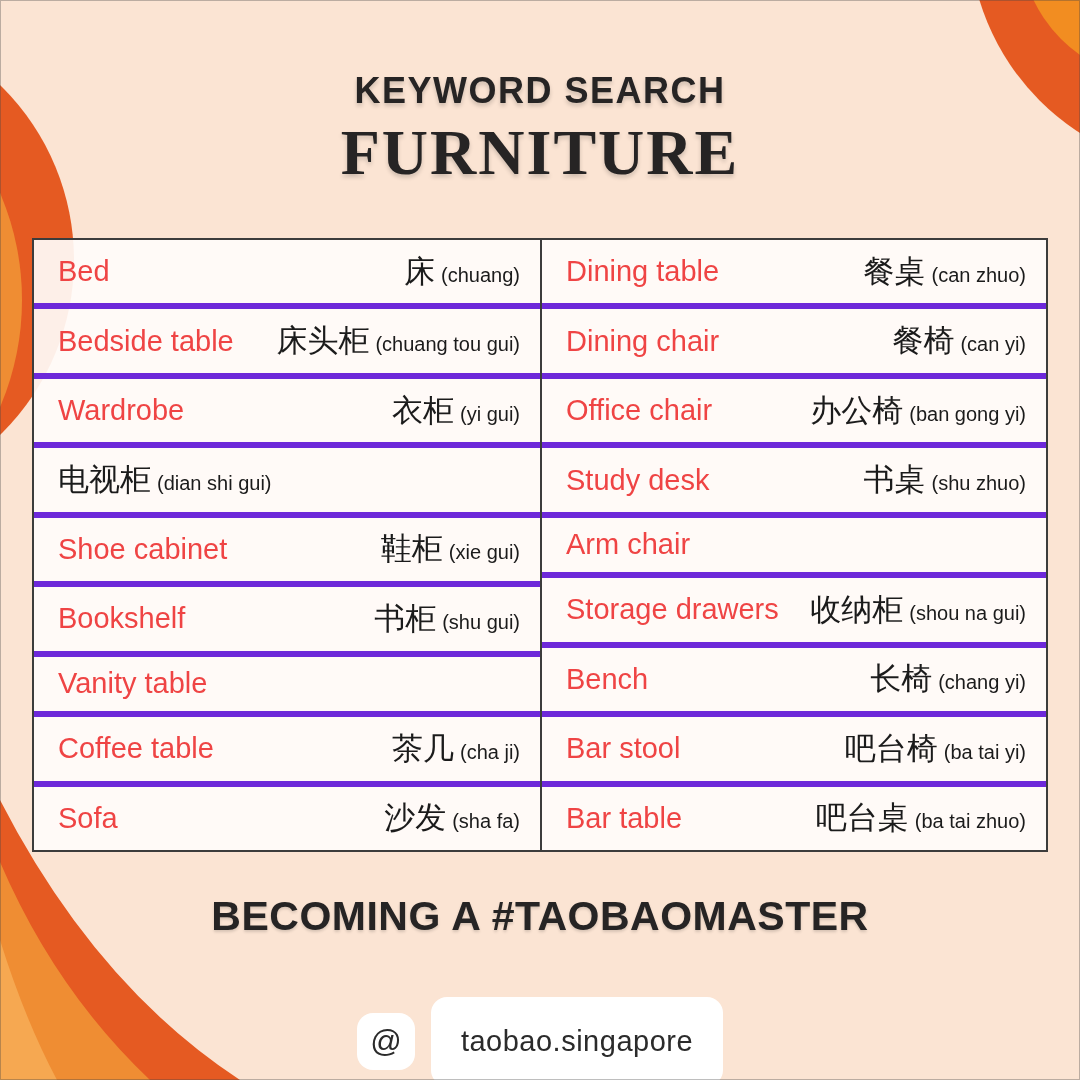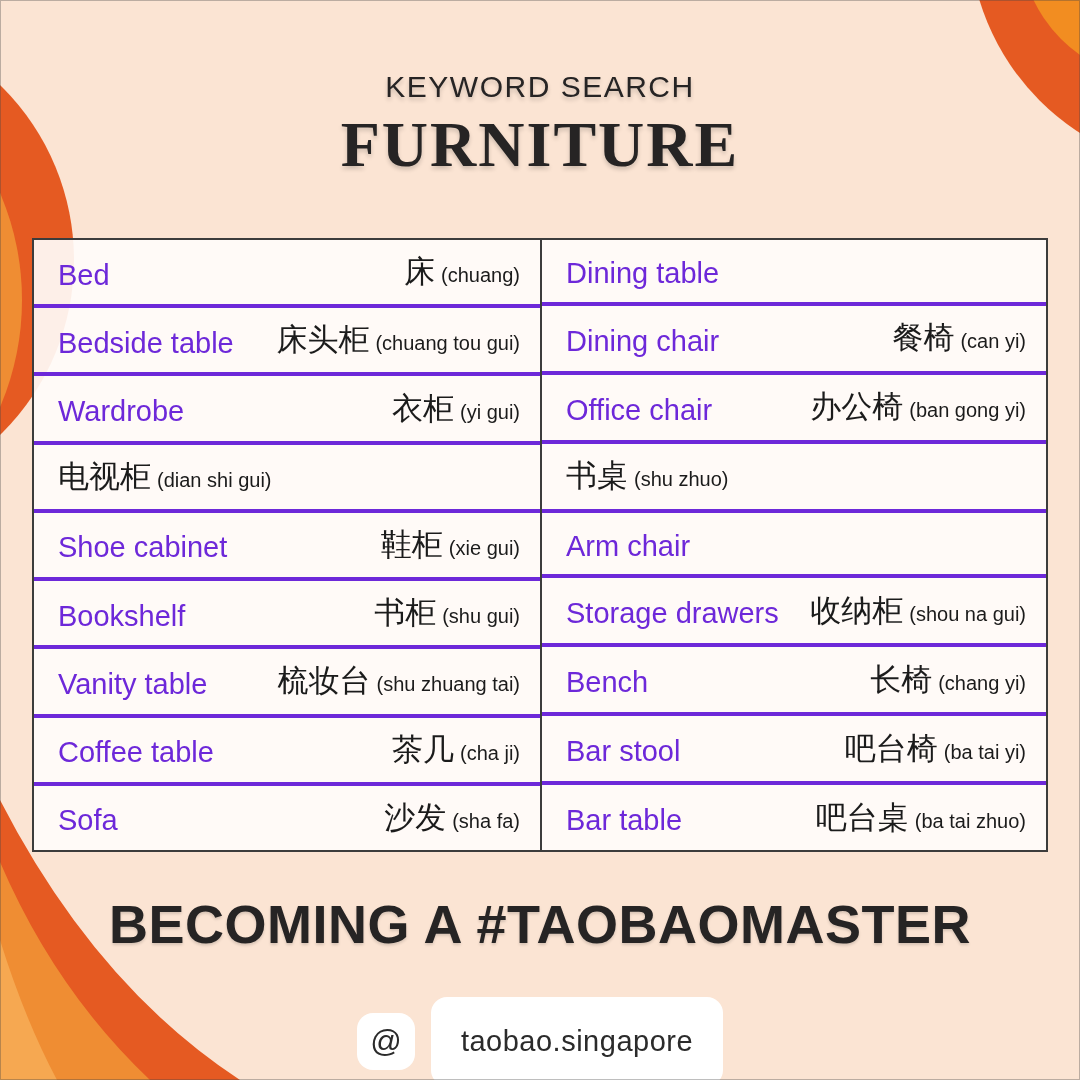--- a/index.html
+++ b/index.html
@@ -13,21 +13,21 @@
     box-shadow:inset 0 0 0 1px rgba(70,70,70,.35);z-index:50;
   }
   svg.deco{position:absolute;inset:0;z-index:0;}
 
   
   .header{
     position:absolute;top:70px;left:0;width:100%;
     text-align:center;z-index:5;color:#262424;
   }
   .kicker{
-    font-size:30px;font-weight:400;letter-spacing:1.5px;
+    font-size:36px;font-weight:700;letter-spacing:1.5px;
     text-shadow:0 3px 4px rgba(0,0,0,.18);
   }
   .big-title{
     font-size:64px;font-weight:800;letter-spacing:2px;margin-top:4px;
     text-shadow:0 3px 4px rgba(0,0,0,.18);
     font-family:Liberation Serif, serif;
   }
 
   
   .kw-table{
@@ -38,29 +38,29 @@
   .kw-col{
     flex:1 1 50%;display:flex;flex-direction:column;box-sizing:border-box;
   }
   .kw-col + .kw-col{border-left:2px solid #3c3c3c;}
   .row{
     flex:1 1 auto;display:flex;align-items:center;justify-content:space-between;
     padding:0 20px 0 24px;box-sizing:border-box;
     background:rgba(255,252,250,.92);
     white-space:nowrap;
   }
-  .row + .row{border-top:4px solid #6d28d9;}
-  .en{font-size:29px;color:#6d28d9;margin-top:6px;}
+  .row + .row{border-top:6px solid #6d28d9;}
+  .en{font-size:29px;color:#ef4444;}
   .zh{font-size:31px;color:#1b1b1b;display:flex;align-items:baseline;gap:6px;}
   .py{font-size:20px;color:#1b1b1b;}
 
   
   .tagline{
     position:absolute;top:893px;left:0;width:100%;text-align:center;
-    font-size:54px;font-weight:800;letter-spacing:.5px;color:#262424;z-index:5;
+    font-size:41px;font-weight:800;letter-spacing:.5px;color:#262424;z-index:5;
     text-shadow:0 2px 3px rgba(0,0,0,.15);
   }
   .handle-row{
     position:absolute;top:997px;left:0;width:100%;
     display:flex;justify-content:center;align-items:center;gap:16px;z-index:5;
   }
   .pill{
     background:#ffffff;border-radius:16px;height:57px;
     display:flex;align-items:center;justify-content:center;
     color:#2b2b2b;
@@ -136,24 +136,20 @@
       <div class="row">
         <span class="en">Bookshelf</span>
         <span class="zh">
           <span>书柜</span>
           <span class="py">(shu gui)</span>
         </span>
       </div>
 
       <div class="row">
         <span class="en">Vanity table</span>
-        <span class="zh">
-          <span>梳妆台</span>
-          <span class="py">(shu zhuang tai)</span>
-        </span>
       </div>
 
       <div class="row">
         <span class="en">Coffee table</span>
         <span class="zh">
           <span>茶几</span>
           <span class="py">(cha ji)</span>
         </span>
       </div>
 
@@ -162,39 +158,44 @@
         <span class="zh">
           <span>沙发</span>
           <span class="py">(sha fa)</span>
         </span>
       </div>
     </div>
   <div class="kw-col">
 
       <div class="row">
         <span class="en">Dining table</span>
+        <span class="zh">
+          <span>餐桌</span>
+          <span class="py">(can zhuo)</span>
+        </span>
       </div>
 
       <div class="row">
         <span class="en">Dining chair</span>
         <span class="zh">
           <span>餐椅</span>
           <span class="py">(can yi)</span>
         </span>
       </div>
 
       <div class="row">
         <span class="en">Office chair</span>
         <span class="zh">
           <span>办公椅</span>
           <span class="py">(ban gong yi)</span>
         </span>
       </div>
 
       <div class="row">
+        <span class="en">Study desk</span>
         <span class="zh">
           <span>书桌</span>
           <span class="py">(shu zhuo)</span>
         </span>
       </div>
 
       <div class="row">
         <span class="en">Arm chair</span>
       </div>
 

